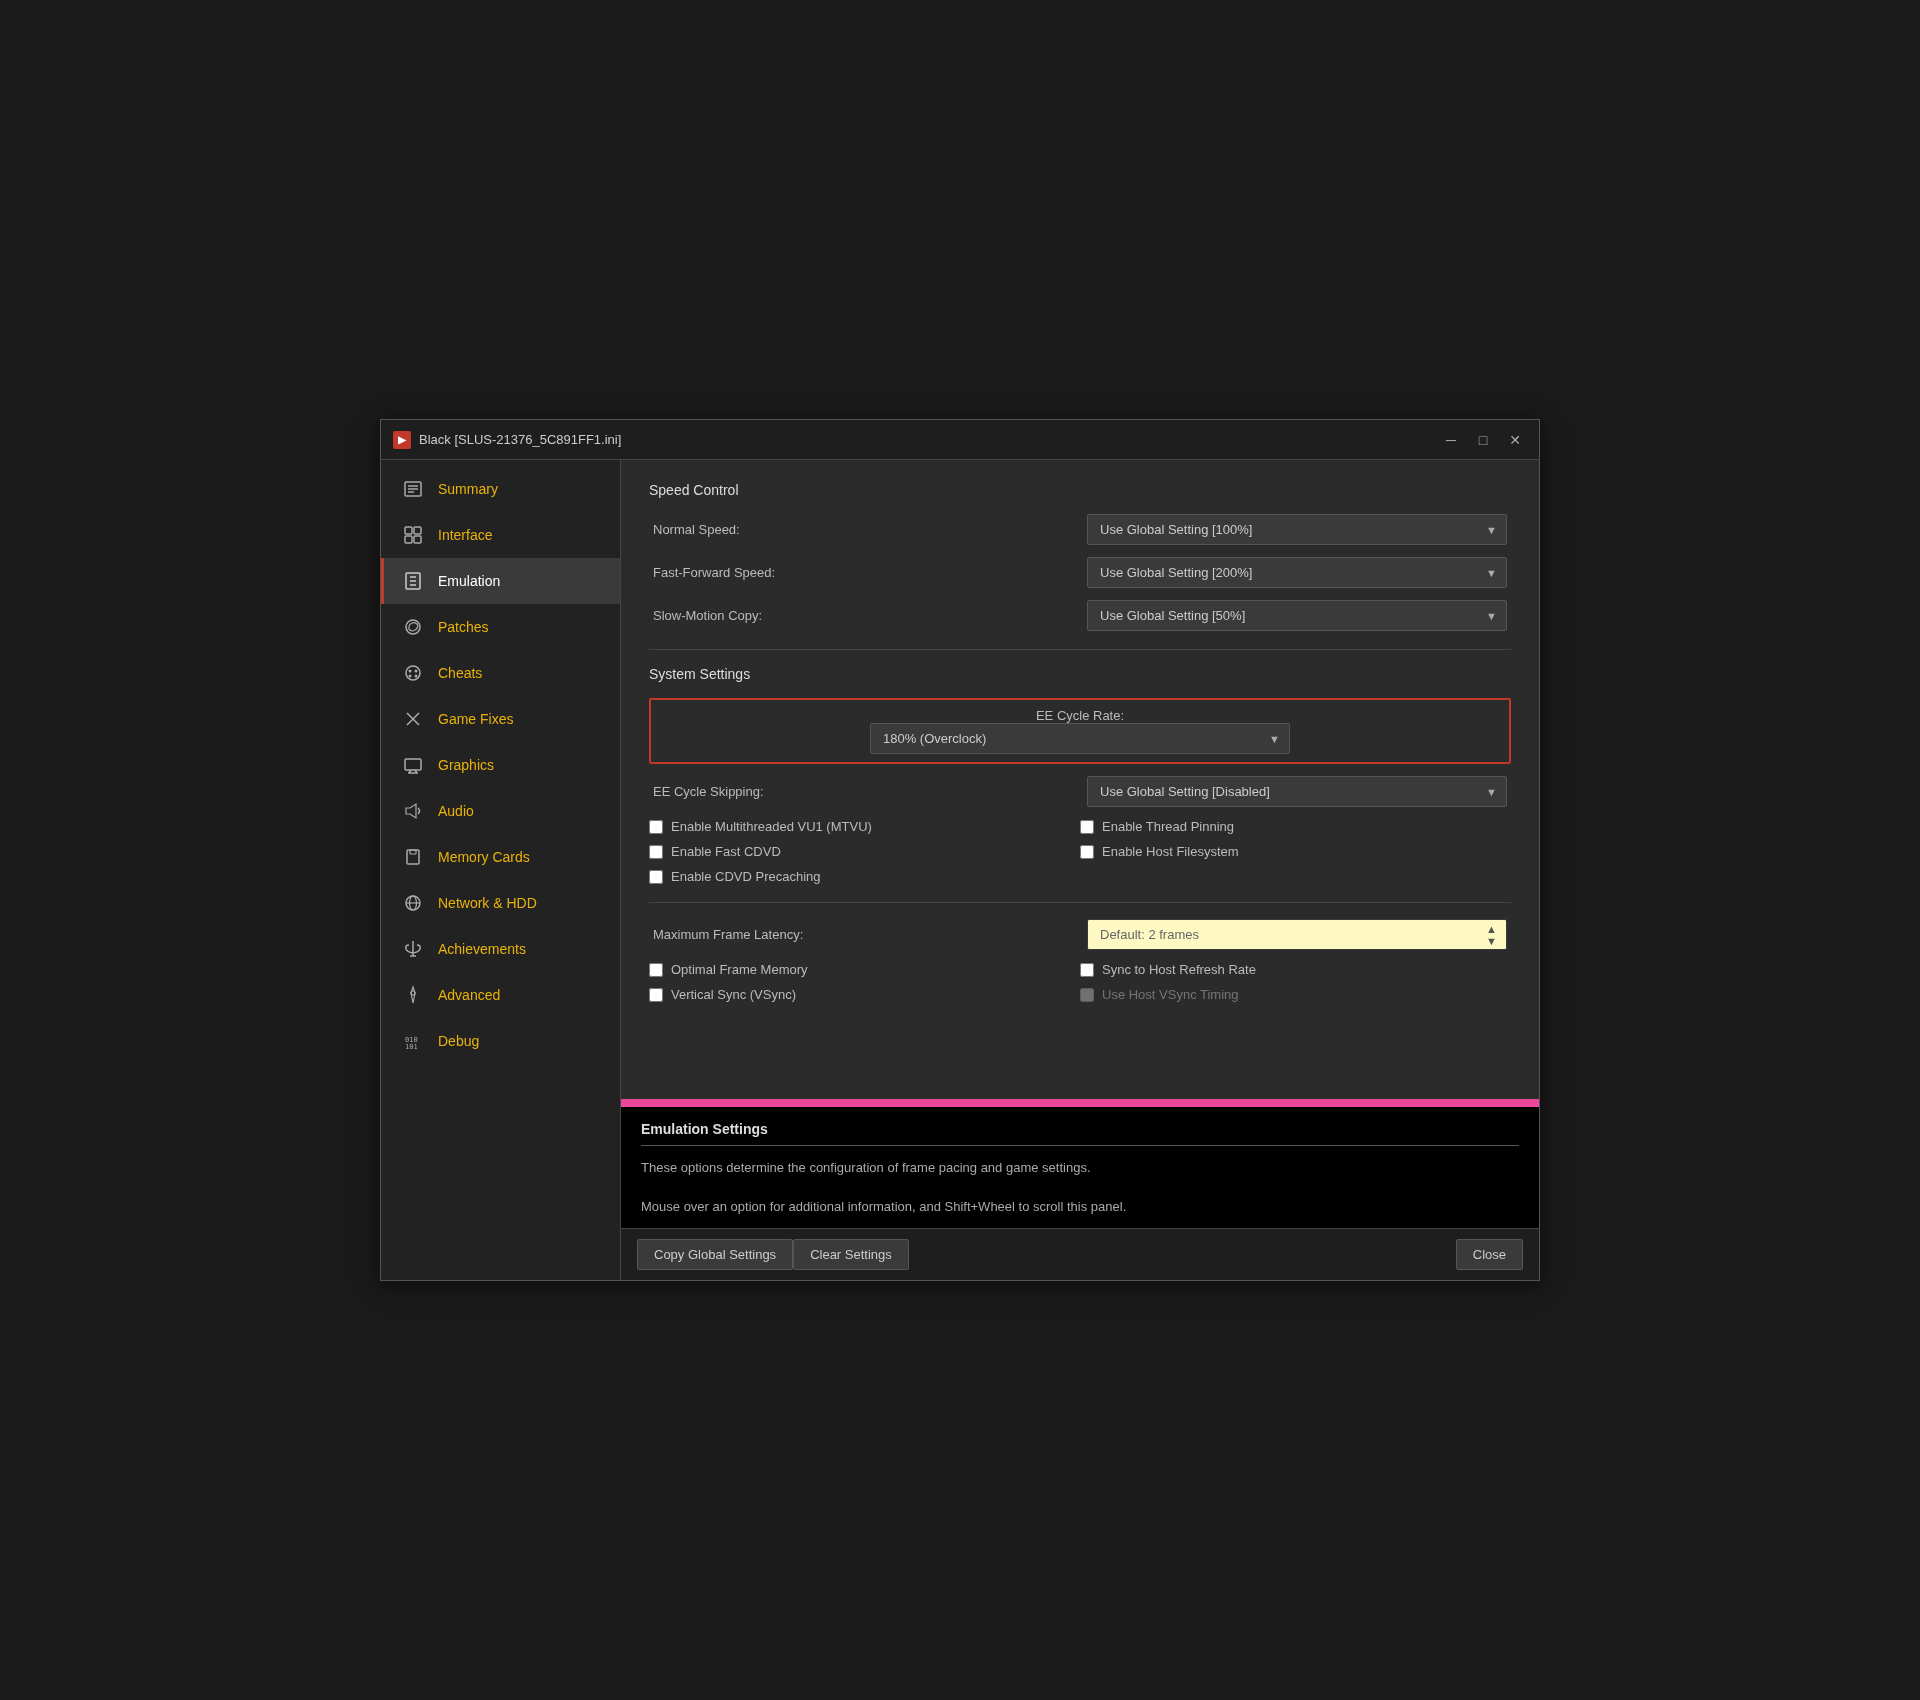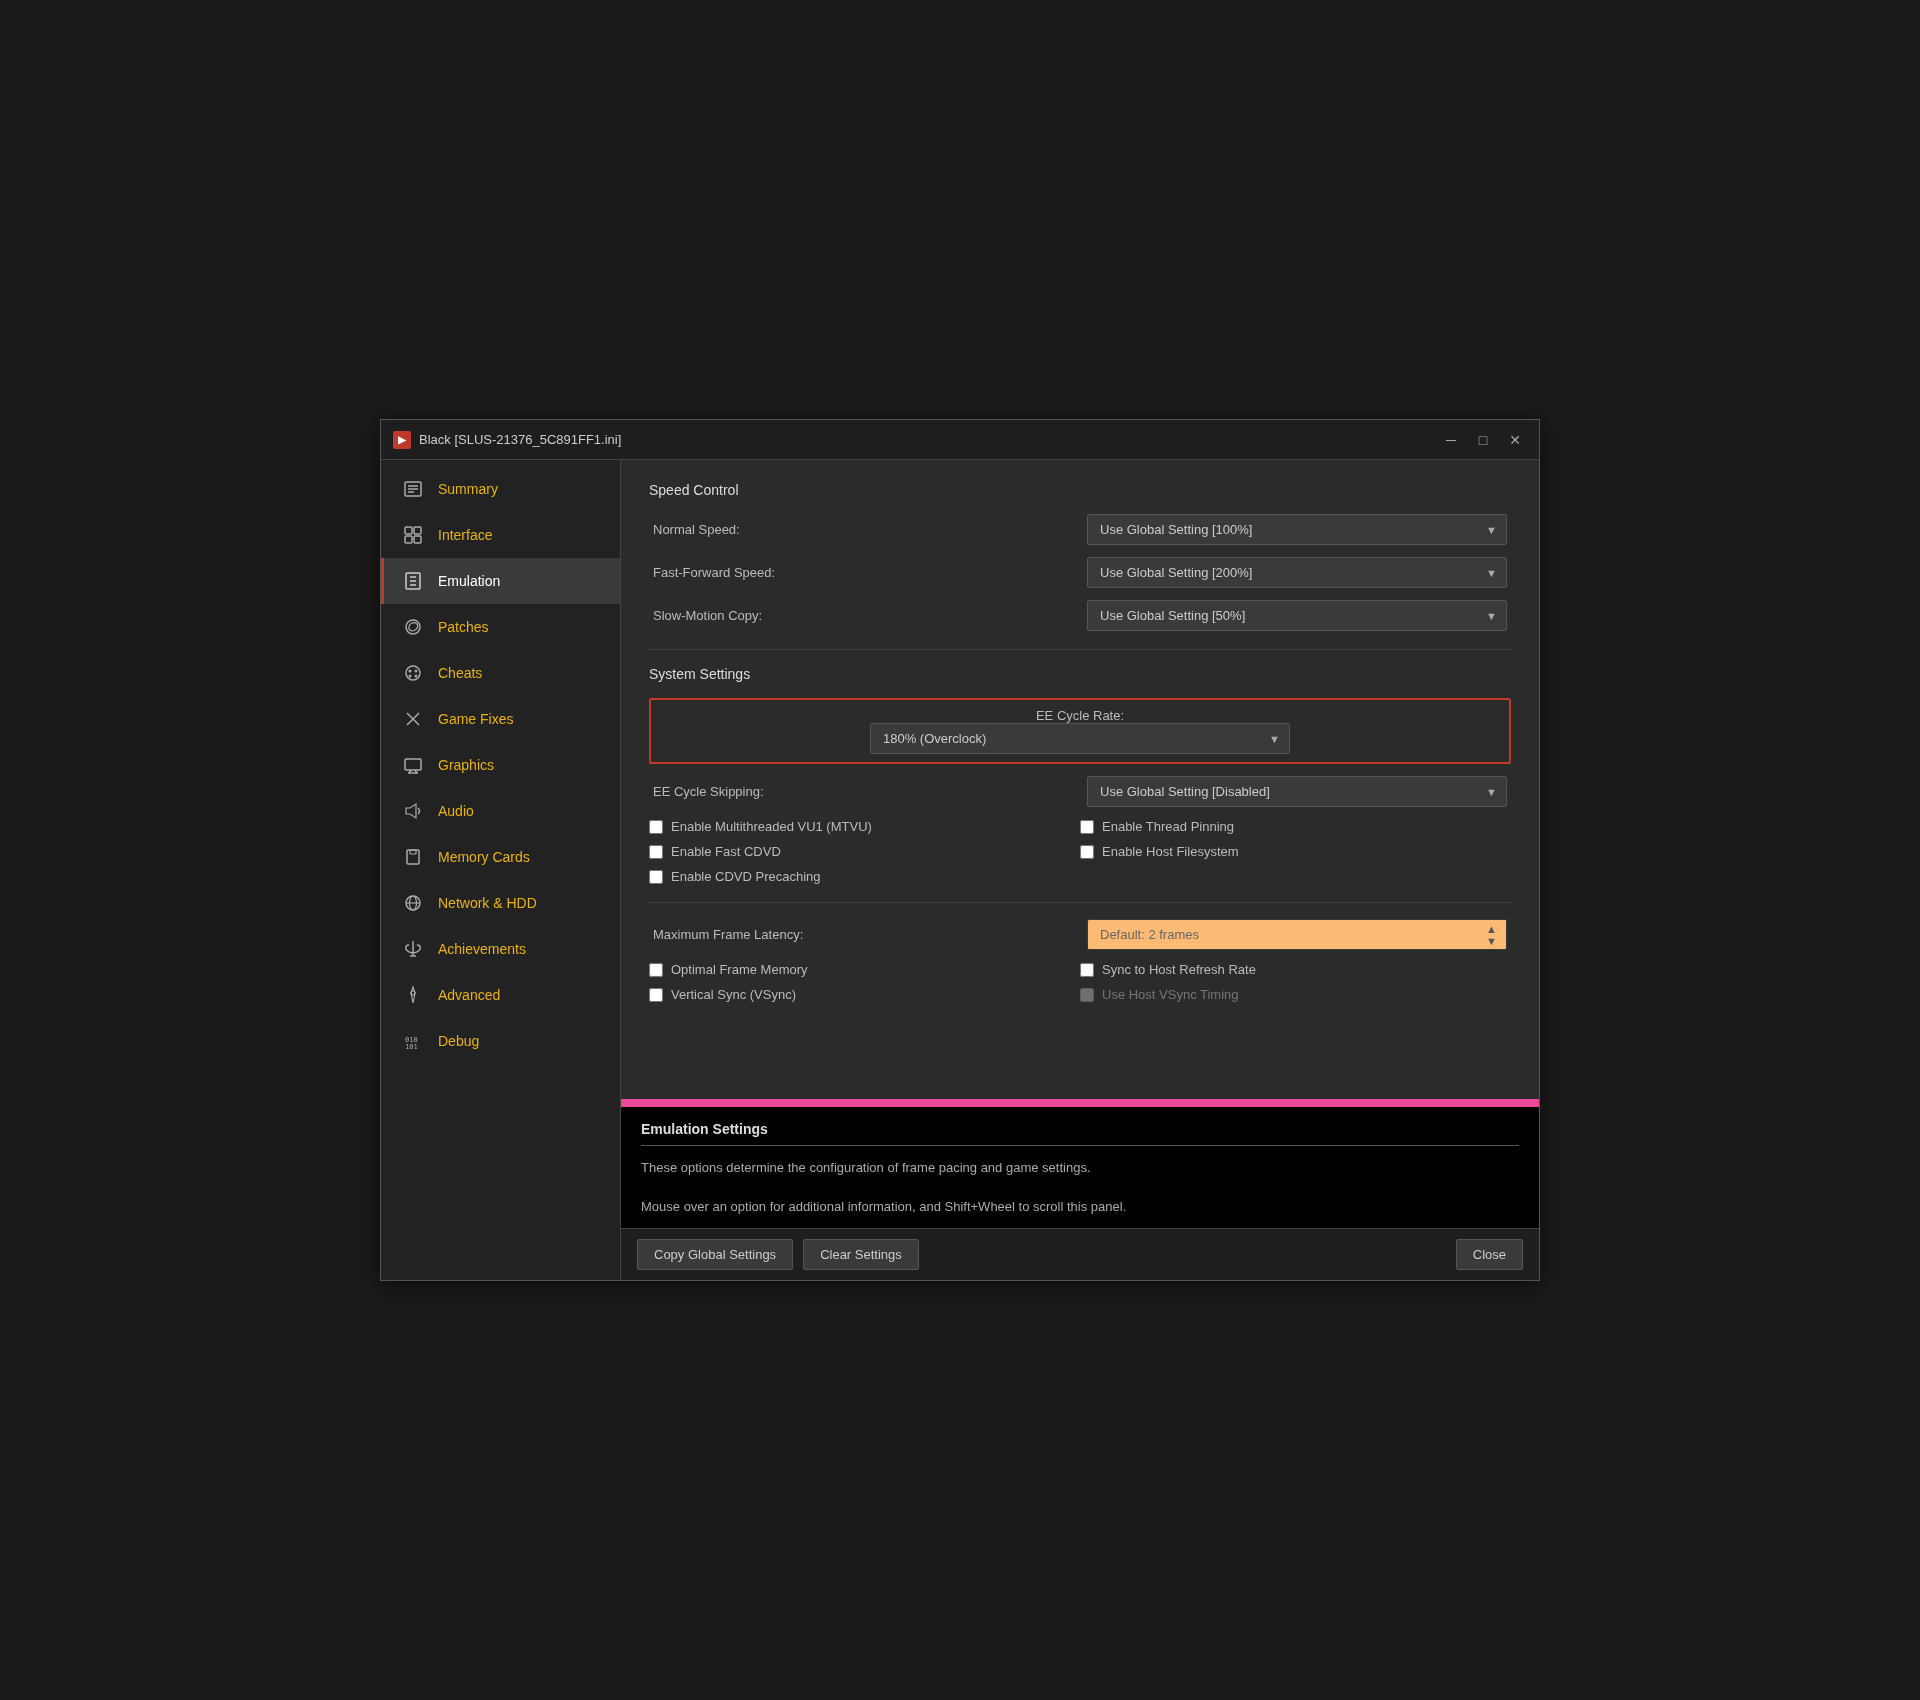--- a/index.html
+++ b/index.html
@@ -177,21 +177,21 @@
       font-size: 13px;
       color: #bbb;
     }
     .checkbox-item input[type="checkbox"] {
       width: 14px;
       height: 14px;
       accent-color: #c0392b;
       cursor: pointer;
     }
     .select-box-disabled {
-      background: #fdba74;
+      background: #fef9c3;
       border: 1px solid #3a3a3a;
       color: #666;
       padding: 7px 32px 7px 12px;
       font-size: 13px;
       width: 100%;
       border-radius: 2px;
     }
     .bottom-info {
       background: #000000;
       border-top: 8px solid #ec4899;
@@ -217,21 +217,20 @@
     .footer {
       background: #1e1e1e;
       border-top: 1px solid #444;
       padding: 10px 16px;
       display: flex;
       justify-content: space-between;
       align-items: center;
     }
     .footer-left {
       display: flex;
-      gap: 10px;
     }
     .footer-btn {
       background: #3a3a3a;
       border: 1px solid #555;
       color: #ccc;
       padding: 7px 16px;
       font-size: 13px;
       cursor: pointer;
       border-radius: 2px;
     }

